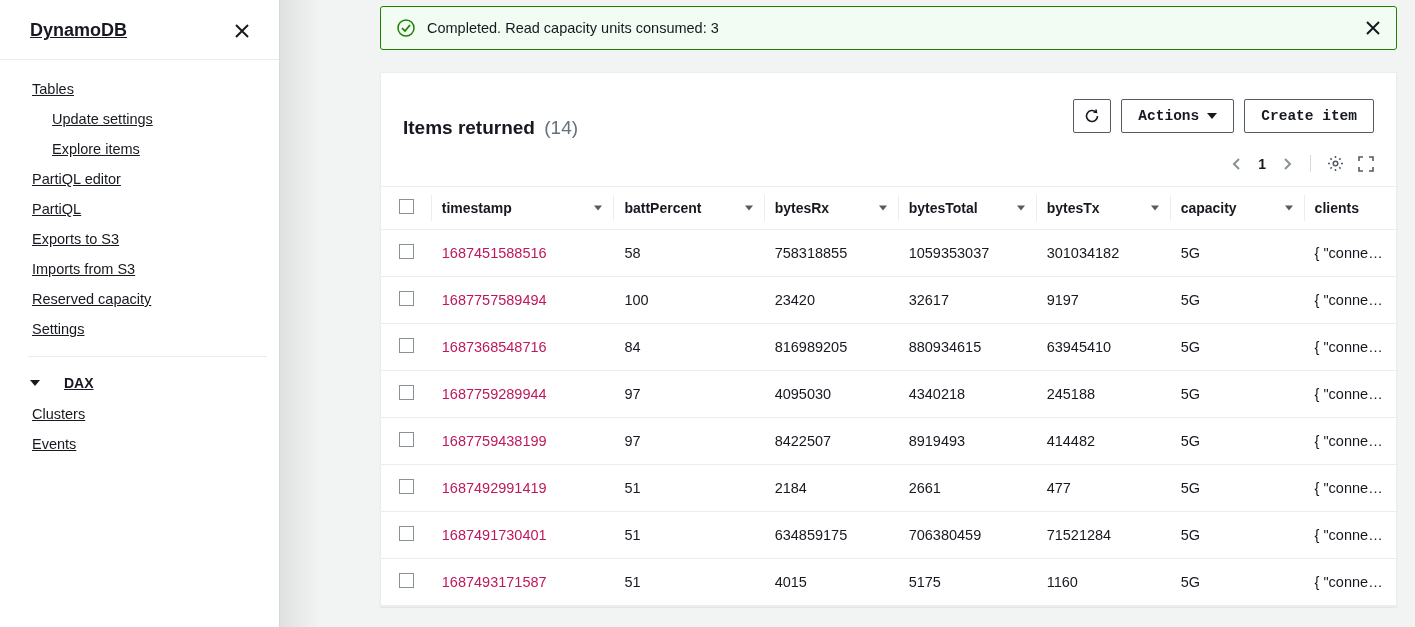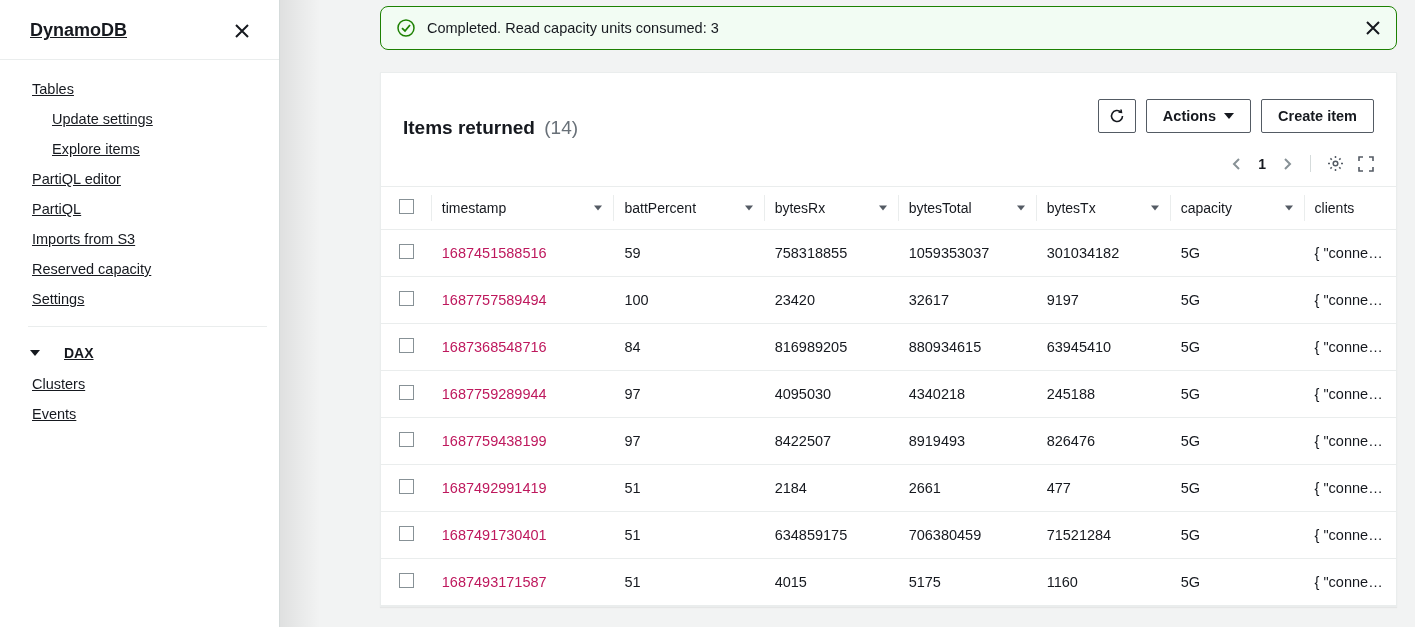--- a/index.html
+++ b/index.html
@@ -81,21 +81,21 @@
     left: 0; top: 0; bottom: 0; width: 40px;
     background: linear-gradient(to right, rgba(0,0,0,0.08), rgba(0,0,0,0));
     pointer-events: none;
   }
   .content {
     padding: 6px 18px 0 100px;
   }
   .flash {
     border: 1px solid #1d8102;
     background: #f2fcf3;
-    border-radius: 8px;
+    border-radius: 3px;
     padding: 12px 16px;
     display: flex;
     align-items: center;
     gap: 12px;
     margin-bottom: 22px;
   }
   .flash-msg { flex: 1; color: #16191f; font-size: 14.5px; }
   .panel {
     background: #fff;
     border: 1px solid #eaeded;
@@ -123,20 +123,21 @@
     color: #16191f;
     padding: 6px 16px;
     font-size: 14.5px;
     font-weight: 700;
     border-radius: 2px;
     cursor: pointer;
     display: inline-flex;
     align-items: center;
     gap: 8px;
     height: 34px;
+    font-family: Liberation Mono, monospace;
   }
   .btn.icon-only { padding: 6px 10px; }
   .btn .tri {
     width:0;height:0;
     border-left:5px solid transparent;
     border-right:5px solid transparent;
     border-top:6px solid #16191f;
   }
   .toolbar-row {
     display: flex;
@@ -159,21 +160,21 @@
     border-left: 1px solid #d5dbdb;
     align-items: center;
   }
   table.data {
     width: 100%;
     border-collapse: collapse;
     table-layout: fixed;
   }
   table.data th {
     text-align: left;
-    font-weight: 400;
+    font-weight: 700;
     font-size: 14px;
     color: #16191f;
     padding: 12px 10px;
     border-top: 1px solid #eaeded;
     border-bottom: 1px solid #eaeded;
     position: relative;
     white-space: nowrap;
   }
   table.data th .sort-tri {
     position: absolute;
@@ -230,20 +231,21 @@
           <path d="M1 1 L13 13 M13 1 L1 13" stroke="#16191f" stroke-width="2" fill="none"></path>
         </svg>
     </div>
   </div>
   <nav class="nav">
     <div class="nav-item">Tables</div>
     <div class="nav-subitem">Update settings</div>
     <div class="nav-subitem">Explore items</div>
     <div class="nav-item">PartiQL editor</div>
     <div class="nav-item">PartiQL</div>
+    <div class="nav-item">Exports to S3</div>
     <div class="nav-item">Imports from S3</div>
     <div class="nav-item">Reserved capacity</div>
     <div class="nav-item">Settings</div>
     <div class="nav-sep"></div>
     <div class="nav-section-label">
       <span class="caret"></span>
       <span>DAX</span>
     </div>
     <div class="nav-item">Clusters</div>
     <div class="nav-item">Events</div>
@@ -341,21 +343,21 @@
             <th><span>bytesTotal</span><span class="sort-tri"></span></th>
             <th><span>bytesTx</span><span class="sort-tri"></span></th>
             <th><span>capacity</span><span class="sort-tri"></span></th>
             <th><span>clients</span></th>
           </tr>
         </thead>
         <tbody id="rows">
             <tr>
               <td style="text-align:center"><span class="chk"></span></td>
               <td><span class="link">1687451588516</span></td>
-              <td>59</td>
+              <td>58</td>
               <td>758318855</td>
               <td>1059353037</td>
               <td>301034182</td>
               <td>5G</td>
               <td>{ "connecte...</td>
             </tr>
             <tr>
               <td style="text-align:center"><span class="chk"></span></td>
               <td><span class="link">1687757589494</span></td>
               <td>100</td>
@@ -384,21 +386,21 @@
               <td>245188</td>
               <td>5G</td>
               <td>{ "connecte...</td>
             </tr>
             <tr>
               <td style="text-align:center"><span class="chk"></span></td>
               <td><span class="link">1687759438199</span></td>
               <td>97</td>
               <td>8422507</td>
               <td>8919493</td>
-              <td>826476</td>
+              <td>414482</td>
               <td>5G</td>
               <td>{ "connecte...</td>
             </tr>
             <tr>
               <td style="text-align:center"><span class="chk"></span></td>
               <td><span class="link">1687492991419</span></td>
               <td>51</td>
               <td>2184</td>
               <td>2661</td>
               <td>477</td>

